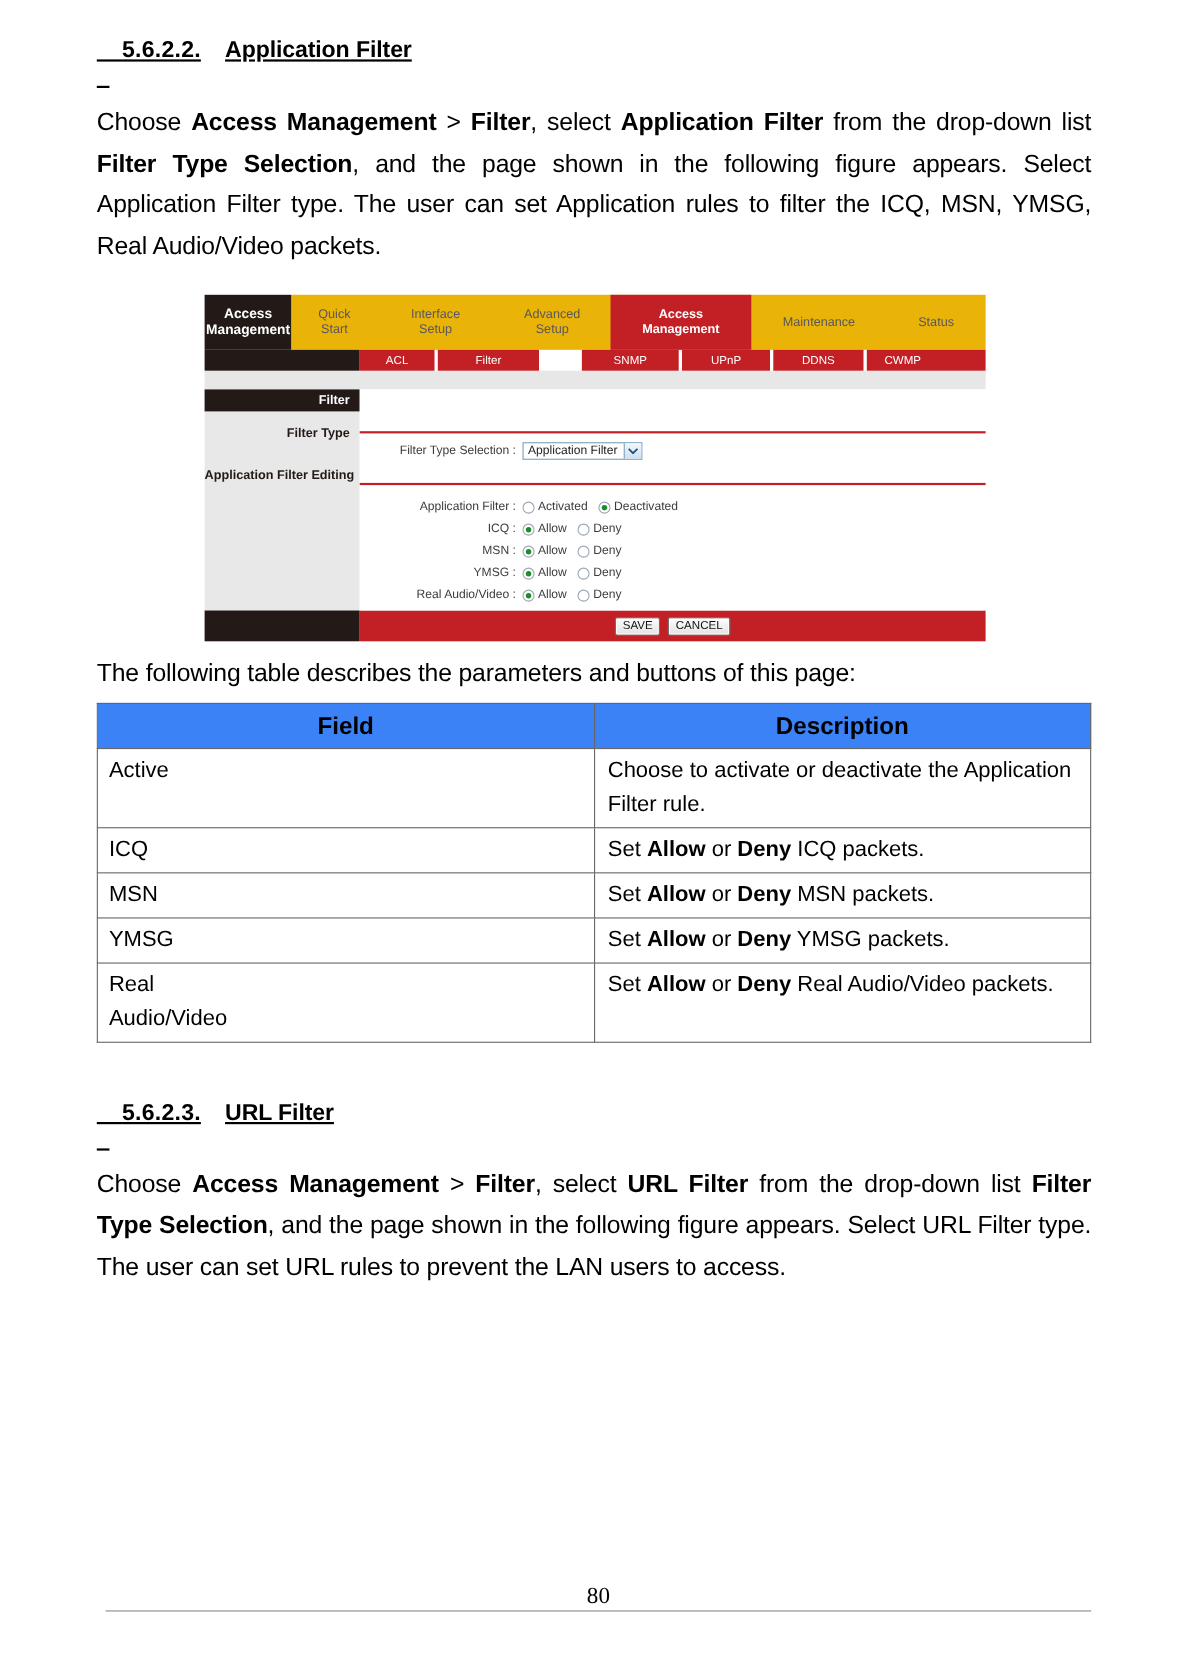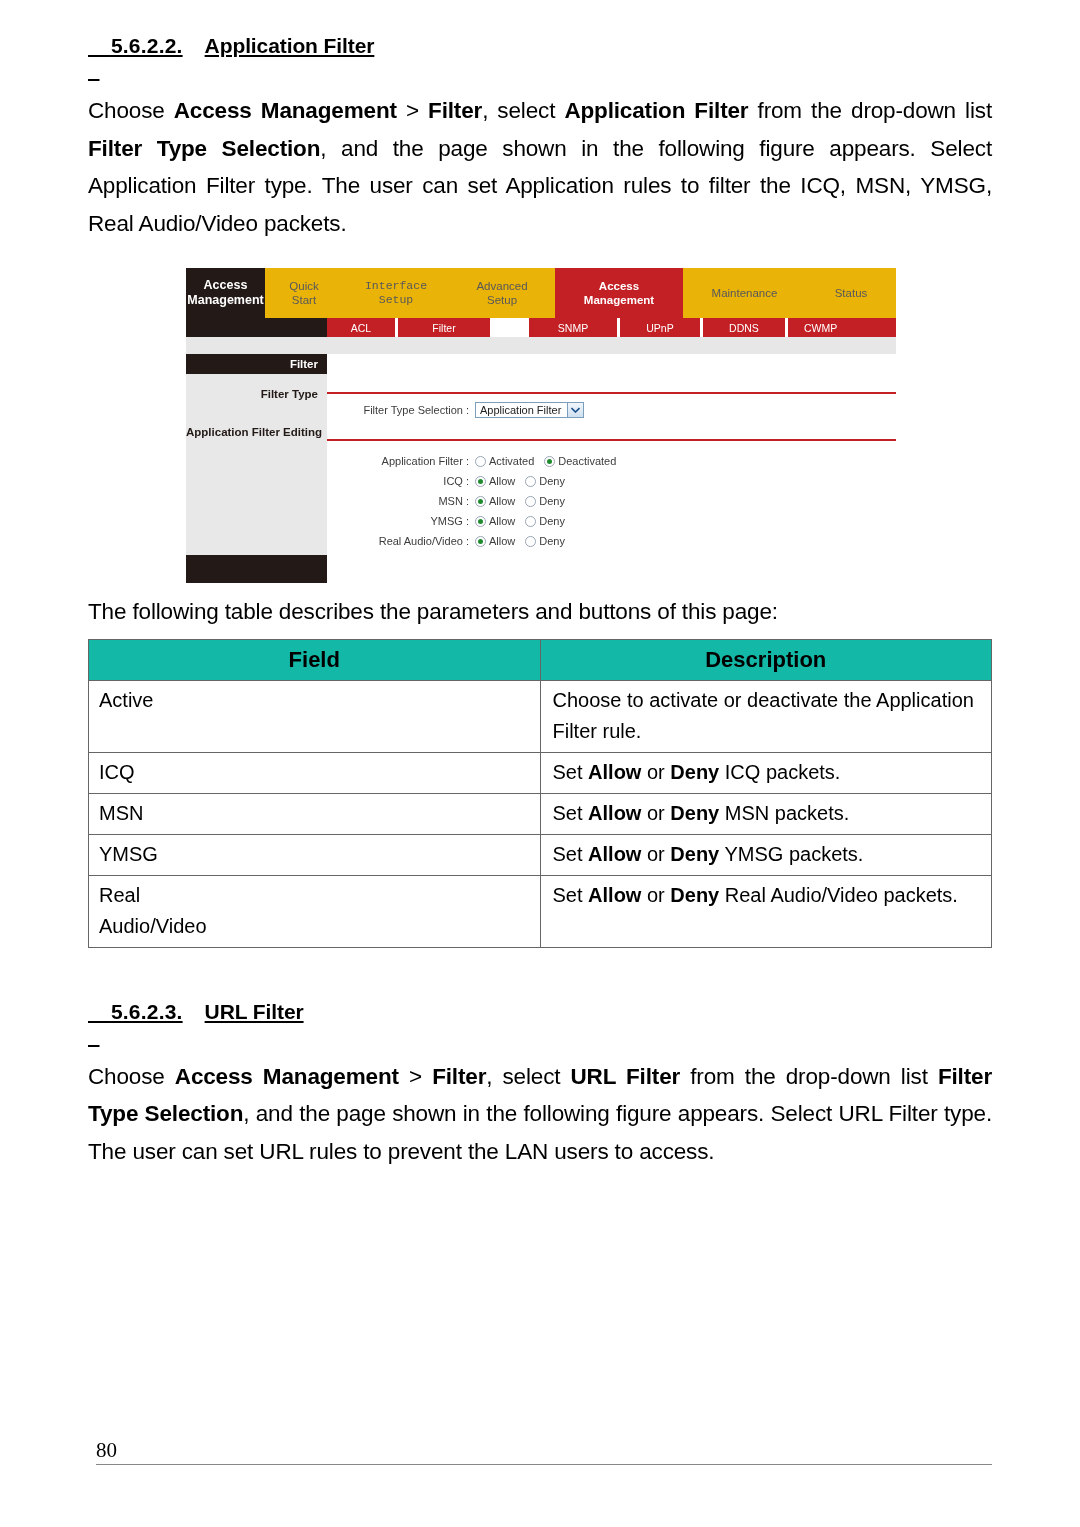--- a/index.html
+++ b/index.html
@@ -86,21 +86,21 @@
     align-items: center;
     justify-content: center;
     text-align: center;
     font-size: 11.5px;
     line-height: 14px;
     color: #58585a;
     padding: 0 9px;
     white-space: pre-line;
   }
   .ui-maintab.w-quick { width: 60px; }
-  .ui-maintab.w-iface { width: 88px; font-family: Liberation Mono, monospace; }
+  .ui-maintab.w-iface { width: 88px; }
   .ui-maintab.w-adv { width: 88px; }
   .ui-maintab.w-access { width: 110px; }
   .ui-maintab.w-maint { width: 105px; }
   .ui-maintab.w-status { width: 72px; }
   .ui-maintab.active {
     background: #c32026;
     color: #ffffff;
     font-weight: bold;
   }
 
@@ -292,21 +292,21 @@
     table-layout: fixed;
   }
   .param-table th,
   .param-table td {
     border: 1px solid #666666;
     font-size: 20px;
     line-height: 31px;
     vertical-align: top;
   }
   .param-table th {
-    background: #14b8a6;
+    background: #3b82f6;
     font-weight: bold;
     font-size: 22px;
     text-align: center;
     padding: 4px 0 5px 0;
   }
   .param-table td.field-cell {
     padding: 4px 0 5px 10px;
     width: 178px;
   }
   .param-table td.desc-cell {
@@ -314,21 +314,21 @@
   }
   .param-table td b { font-weight: bold; }
   .field-cell .l2 { display: block; }
 
   
   .page-footer {
     position: absolute;
     left: 96px;
     right: 88px;
     bottom: 62px;
-    text-align: left;
+    text-align: center;
   }
   .page-number {
     font-size: 21px;
     line-height: 24px;
     font-family: "Liberation Serif", serif;
   }
   .footer-rule {
     margin-top: 2px;
     border-top: 1.5px solid #888888;
   }
@@ -472,20 +472,24 @@
               </label>
             </div>
           </div>
 
         </div>
       </div>
     </div>
 
     <div class="ui-footer">
       <div class="ui-footer-left"></div>
+      <div class="ui-footer-right">
+        <button class="ui-btn">SAVE</button>
+        <button class="ui-btn">CANCEL</button>
+      </div>
     </div>
 
   </div>
 
   <p class="body-text nojustify">The following table describes the parameters and buttons of this page:</p>
 
   <table class="param-table">
     <thead>
       <tr>
         <th>Field</th>

